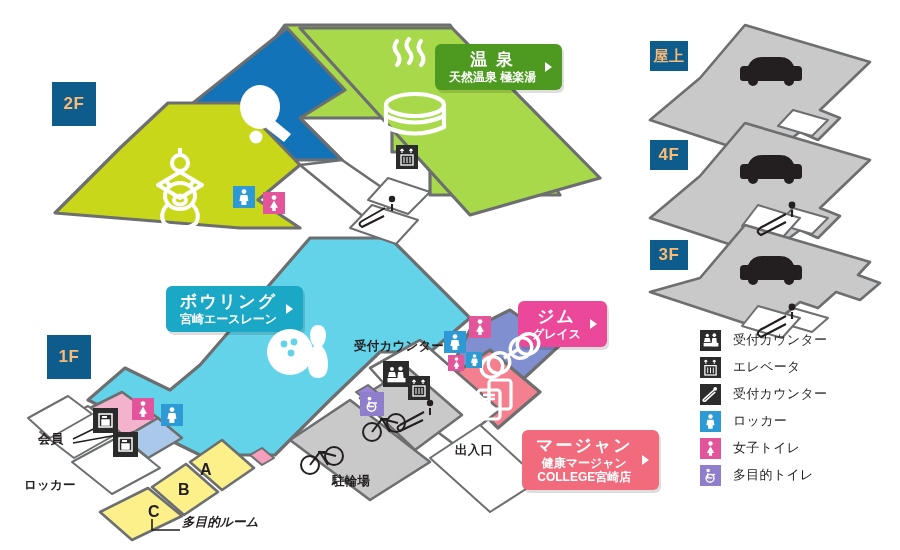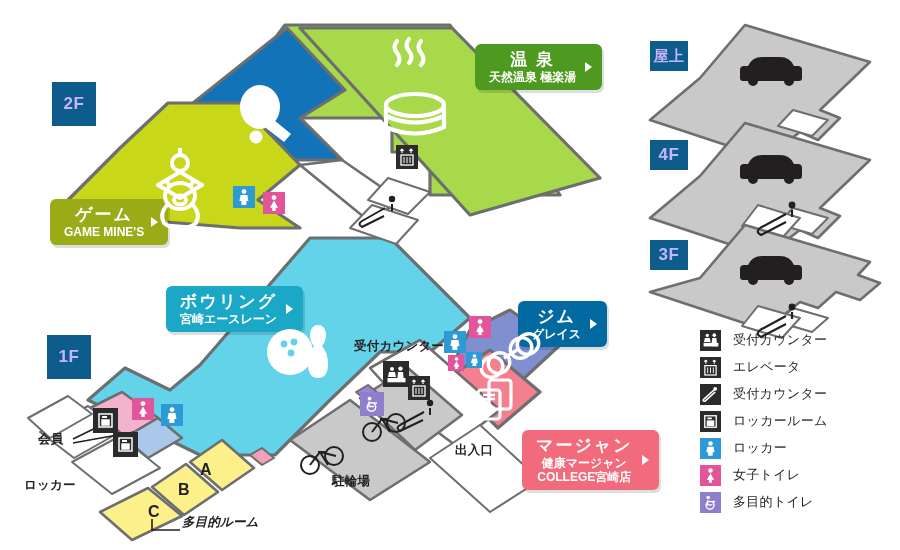--- a/index.html
+++ b/index.html
@@ -10,21 +10,21 @@
     overflow:hidden;
     position:relative;
   }
   #map-root{position:absolute;left:0;top:0;width:900px;height:550px;}
   svg.layer{position:absolute;left:0;top:0;width:900px;height:550px;overflow:visible;}
 
   
   .floor-badge{
     position:absolute;
     background:#0d5c8c;
-    color:#c4b5fd;
+    color:#fdba74;
     font-weight:bold;
     display:flex;align-items:center;justify-content:center;
     letter-spacing:.5px;
     box-sizing:border-box;
   }
   .floor-badge.big{width:44px;height:44px;font-size:17px;}
   .floor-badge.small{width:38px;height:30px;font-size:17px;}
   .floor-badge.small.jp{font-size:15px;}
 
   
@@ -160,48 +160,40 @@
     </g>
   </svg>
 
   <div class="floor-badge big" style="left:52px;top:82px;">2F</div>
   <div class="floor-badge big" style="left:47px;top:335px;">1F</div>
   <div class="floor-badge small jp" style="left:650px;top:41px;">屋上</div>
   <div class="floor-badge small" style="left:650px;top:140px;">4F</div>
   <div class="floor-badge small" style="left:650px;top:240px;">3F</div>
 
 
-  <div class="callout" style="left:435px;top:44px;background:#4e9a20;margin-left:40px;">
+  <div class="callout" style="left:435px;top:44px;background:#4e9a20;">
     <div class="ttl">温 泉</div>
     <div class="sub">天然温泉 極楽湯</div>
     <span class="arrow-tri"></span>
     <svg class="tail" style="left:26px;top:43px;" width="40" height="32" viewBox="0 0 40 32">
       <polygon points="4,0 34,0 10,30" fill="#4e9a20"></polygon>
     </svg>
   </div>
 
-  <div class="callout" style="left:50px;top:199px;background:#9aab18;padding-right:24px;">
-    <div class="ttl">ゲーム</div>
-    <div class="sub">GAME MINE'S</div>
-    <span class="arrow-tri"></span>
-    <svg class="tail" style="left:72px;top:-25px;" width="36" height="28" viewBox="0 0 36 28">
-      <polygon points="4,28 30,28 24,0" fill="#9aab18"></polygon>
-    </svg>
-  </div>
 
   <div class="callout" style="left:166px;top:286px;background:#1ba7c6;">
     <div class="ttl">ボウリング</div>
     <div class="sub">宮崎エースレーン</div>
     <span class="arrow-tri"></span>
     <svg class="tail" style="left:92px;top:42px;" width="44" height="32" viewBox="0 0 44 32">
       <polygon points="0,0 30,0 18,30" fill="#1ba7c6"></polygon>
     </svg>
   </div>
 
-  <div class="callout" style="left:518px;top:301px;background:#0369a1;">
+  <div class="callout" style="left:518px;top:301px;background:#ec4899;">
     <div class="ttl">ジム</div>
     <div class="sub">グレイス</div>
     <span class="arrow-tri"></span>
     <svg class="tail" style="left:-6px;top:33px;" width="40" height="34" viewBox="0 0 40 34">
       <polygon points="34,0 38,20 0,30" fill="#2f4e9e"></polygon>
     </svg>
   </div>
 
   <div class="callout" style="left:522px;top:430px;background:#f26b7c;">
     <div class="ttl">マージャン</div>
@@ -485,32 +477,20 @@
             <g fill="none" stroke="#fff" stroke-width="1.7">
           <path d="M2,14 L13,4"></path>
               <path d="M2,14 q-2,2 1,2.4 l11,-10"></path>
           <circle cx="14" cy="3" r="2" fill="#fff" stroke="none"></circle>
         </g>
           </svg>
       </div>
       <div class="legend-txt">受付カウンター</div>
     </div>
 
-    <div class="legend-row">
-      <div class="legend-ico" style="background:#2b2b2b;">
-        <svg width="15" height="15" viewBox="0 0 17 17">
-            <g fill="none" stroke="#fff" stroke-width="1.5">
-          <rect x="2" y="2" width="13" height="13"></rect>
-              <rect x="5" y="8" width="7" height="5" fill="#fff"></rect>
-          <path d="M5,5 h5" stroke-width="2"></path>
-            </g>
-          </svg>
-      </div>
-      <div class="legend-txt">ロッカールーム</div>
-    </div>
 
     <div class="legend-row">
       <div class="legend-ico" style="background:#2e9ad5;">
         <svg width="11" height="15" viewBox="0 0 12 16">
             <g fill="#fff">
               <circle cx="6" cy="2.6" r="2.4"></circle>
               <path d="M2.6,6 h6.8 l1,6 h-2 l0,4 h-5 l0,-4 h-2 Z"></path>
             </g>
           </svg>
       </div>

